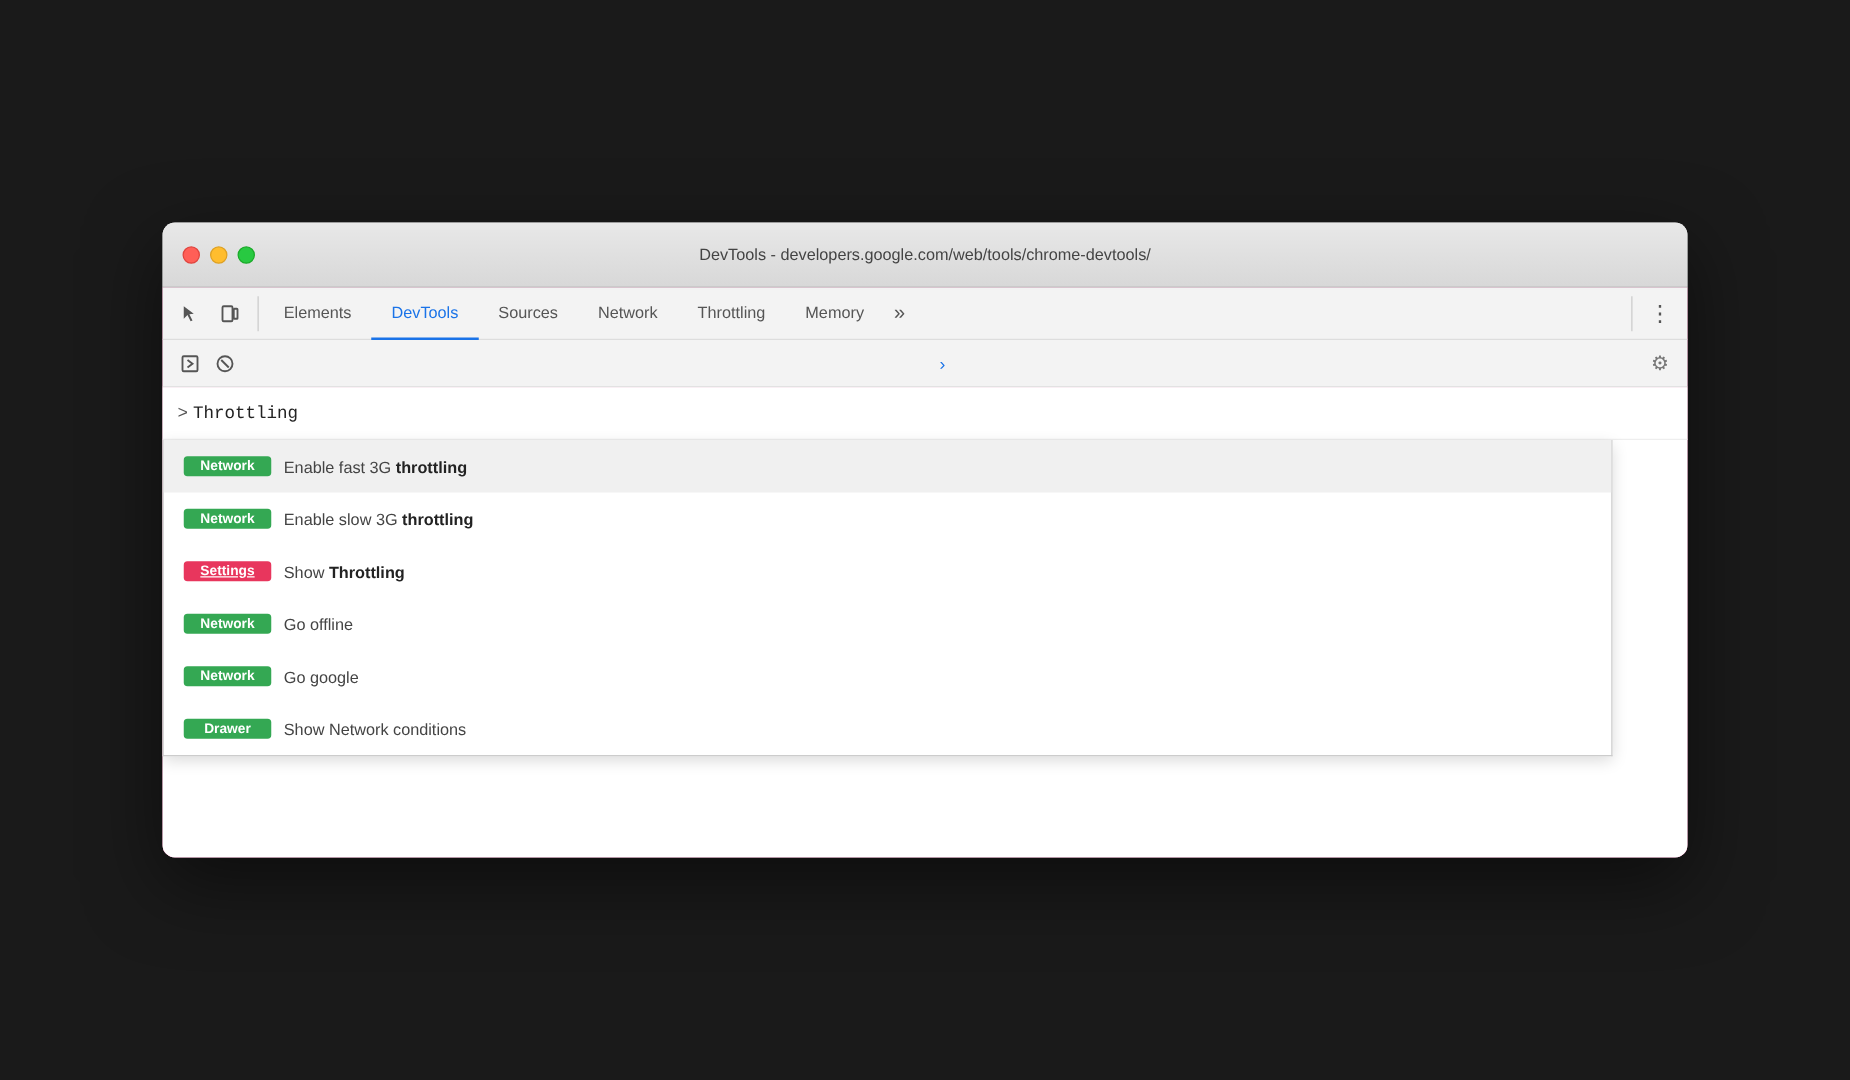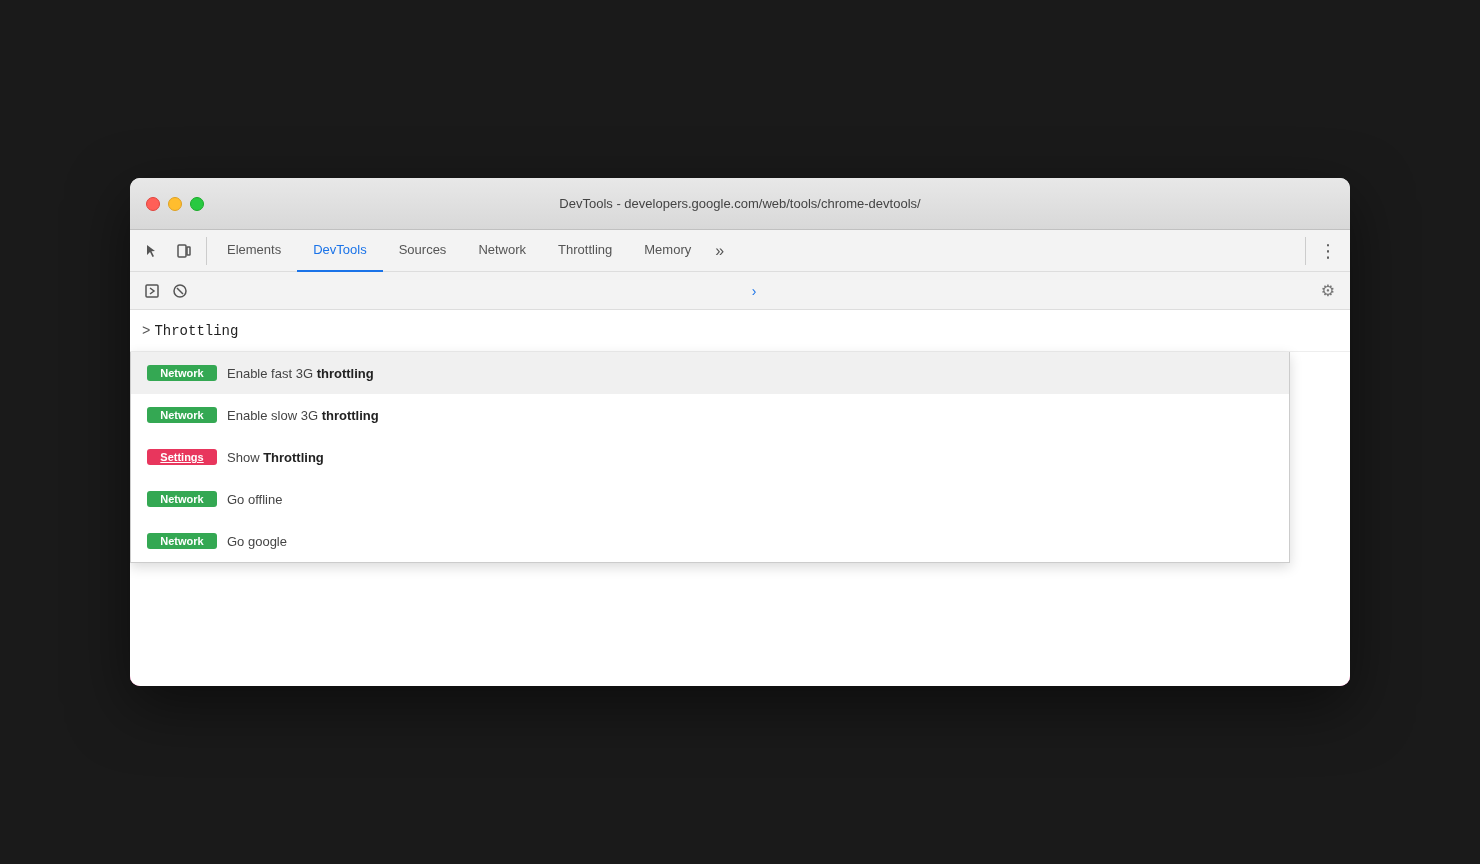--- a/index.html
+++ b/index.html
@@ -333,18 +333,22 @@
         <div class="autocomplete-item">
           <span class="badge badge-network">Network</span>
           <span class="item-text">Go offline</span>
         </div>
 
         <div class="autocomplete-item">
           <span class="badge badge-network">Network</span>
           <span class="item-text">Go google</span>
         </div>
 
+        <div class="autocomplete-item">
+          <span class="badge badge-drawer">Drawer</span>
+          <span class="item-text">Show Network conditions</span>
+        </div>
 
       </div>
     </div>
 
   </div>
 </div>
 
 </body></html>

